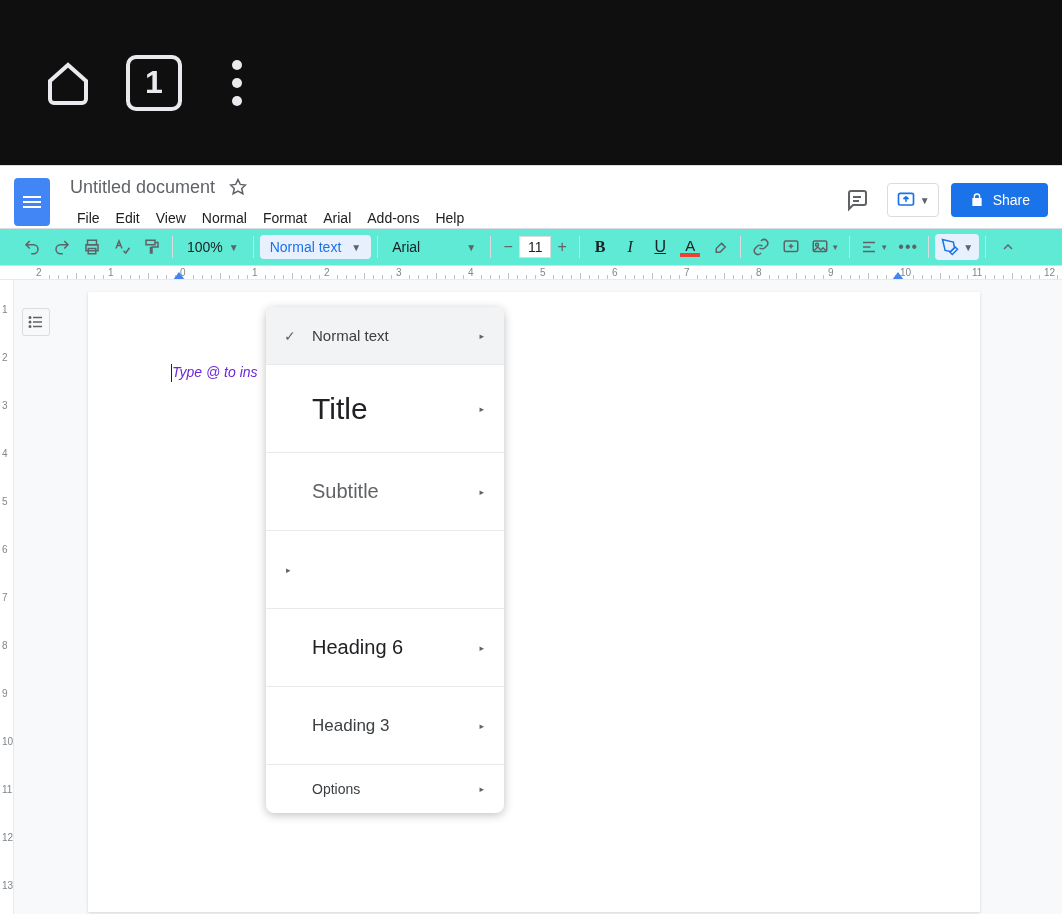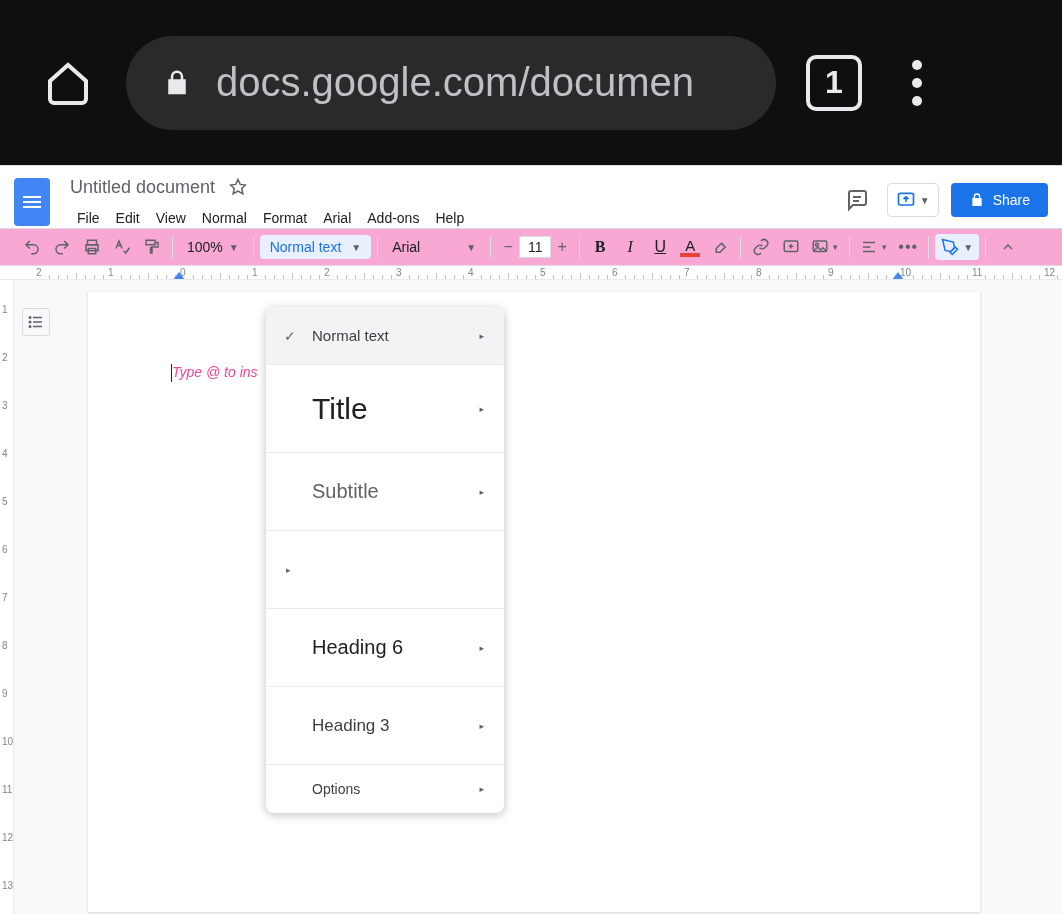--- a/index.html
+++ b/index.html
@@ -26,21 +26,21 @@
 .star-icon { color: #5f6368; }
 .menu-bar { display: flex; gap: 2px; margin-top: 6px; }
 .menu-item { font-size: 14px; color: #202124; padding: 4px 7px; cursor: pointer; border-radius: 4px; }
 .header-right { display: flex; align-items: center; gap: 12px; margin-top: 8px; }
 .comments-btn { color: #5f6368; padding: 6px; }
 .present-btn { display: flex; align-items: center; gap: 4px; border: 1px solid #dadce0; border-radius: 4px; padding: 6px 8px; color: #1a73e8; }
 .present-btn .caret { font-size: 10px; color: #5f6368; }
 .share-btn { background: #1a73e8; color: #fff; border-radius: 4px; padding: 9px 18px; font-size: 14px; font-weight: 500; display: flex; align-items: center; gap: 8px; }
 
 
-.toolbar { height: 38px; border-top: 1px solid #dadce0; border-bottom: 1px solid #dadce0; display: flex; align-items: center; padding: 0 18px; gap: 2px; background: #f9a8d4; position: relative; }
+.toolbar { height: 38px; border-top: 1px solid #dadce0; border-bottom: 1px solid #dadce0; display: flex; align-items: center; padding: 0 18px; gap: 2px; background: #5eead4; position: relative; }
 .tb-btn { width: 28px; height: 28px; display: flex; align-items: center; justify-content: center; color: #5f6368; border-radius: 3px; font-size: 16px; position: relative; }
 .tb-sep { width: 1px; height: 22px; background: #dadce0; margin: 0 4px; }
 .zoom-box { display: flex; align-items: center; gap: 6px; padding: 0 8px; font-size: 14px; color: #202124; }
 .zoom-box .caret { color: #5f6368; font-size: 10px; }
 .style-box { display: flex; align-items: center; gap: 10px; padding: 4px 10px; font-size: 14px; color: #1a73e8; font-weight: 500; background: #e8f0fe; border-radius: 4px; }
 .style-box .caret { color: #5f6368; font-size: 10px; }
 .font-box { display: flex; align-items: center; gap: 20px; padding: 4px 8px; font-size: 14px; color: #202124; width: 100px; }
 .font-box .caret { color: #5f6368; font-size: 10px; margin-left: auto; }
 .size-group { display: flex; align-items: center; }
 .size-btn { width: 22px; height: 24px; display: flex; align-items: center; justify-content: center; color: #5f6368; font-size: 16px; }
@@ -63,21 +63,21 @@
 .indent-right { position: absolute; left: 892px; bottom: -1px; width: 0; height: 0; border-left: 6px solid transparent; border-right: 6px solid transparent; border-bottom: 8px solid #4285f4; z-index: 5; }
 .indent-right::after { content: ''; position: absolute; left: -6px; top: 8px; width: 12px; height: 3px; background: #4285f4; }
 
 
 .canvas-area { position: relative; background: #f8f9fa; height: 635px; display: flex; }
 .vruler { width: 14px; background: #fff; border-right: 1px solid #e8eaed; position: relative; font-size: 10px; color: #80868b; }
 .vruler-tick { position: absolute; left: 0; right: 0; text-align: left; padding-left: 2px; }
 .outline-gutter { width: 44px; display: flex; justify-content: center; padding-top: 28px; }
 .outline-icon { width: 28px; height: 28px; border: 1px solid #dadce0; border-radius: 3px; display: flex; align-items: center; justify-content: center; color: #5f6368; }
 .page { background: #fff; margin-left: 30px; margin-top: 12px; width: 892px; height: 620px; box-shadow: 0 1px 3px rgba(0,0,0,0.15); position: relative; padding: 72px 84px; }
-.placeholder-text { color: #ec4899; font-style: italic; font-size: 14px; position: relative; }
+.placeholder-text { color: #6d28d9; font-style: italic; font-size: 14px; position: relative; }
 .cursor-blink { position: absolute; left: -1px; top: 0; width: 1px; height: 18px; background: #202124; }
 
 
 .style-dropdown { position: absolute; top: 27px; left: 266px; width: 238px; background: #fff; border-radius: 8px; box-shadow: 0 2px 10px rgba(0,0,0,0.25); z-index: 100; overflow: hidden; }
 .style-option { display: flex; align-items: center; padding: 0 20px; position: relative; border-bottom: 1px solid #e8eaed; color: #3c4043; }
 .style-option:last-child { border-bottom: none; }
 .style-option.selected { background: #f1f3f4; }
 .style-check { position: absolute; left: 18px; color: #5f6368; font-size: 14px; }
 .style-label { margin-left: 26px; flex: 1; }
 .style-caret { font-size: 9px; color: #5f6368; }
@@ -94,28 +94,20 @@
 svg { display: block; }
 </style>
 </head>
 <body>
 
 <div class="browser-chrome">
   <div class="home-btn">
     <svg width="48" height="48" viewBox="0 0 24 24" fill="none" stroke="currentColor" stroke-width="2">
         <path d="M3 11l9-8 9 8v9a2 2 0 0 1-2 2H5a2 2 0 0 1-2-2z"></path>
       </svg>
-  </div>
-  <div class="urlbar">
-    <span class="lock-icon">
-      <svg width="30" height="34" viewBox="0 0 24 24" fill="currentColor">
-          <path d="M17 9V7a5 5 0 0 0-10 0v2H5v12h14V9h-2zM9 7a3 3 0 1 1 6 0v2H9V7z"></path>
-        </svg>
-    </span>
-    <span class="url-text">docs.google.com/documen</span>
   </div>
   <div class="tab-count">
     <span>1</span>
   </div>
   <div class="chrome-menu">
     <span></span>
       <span></span>
       <span></span>
   </div>
 </div>

